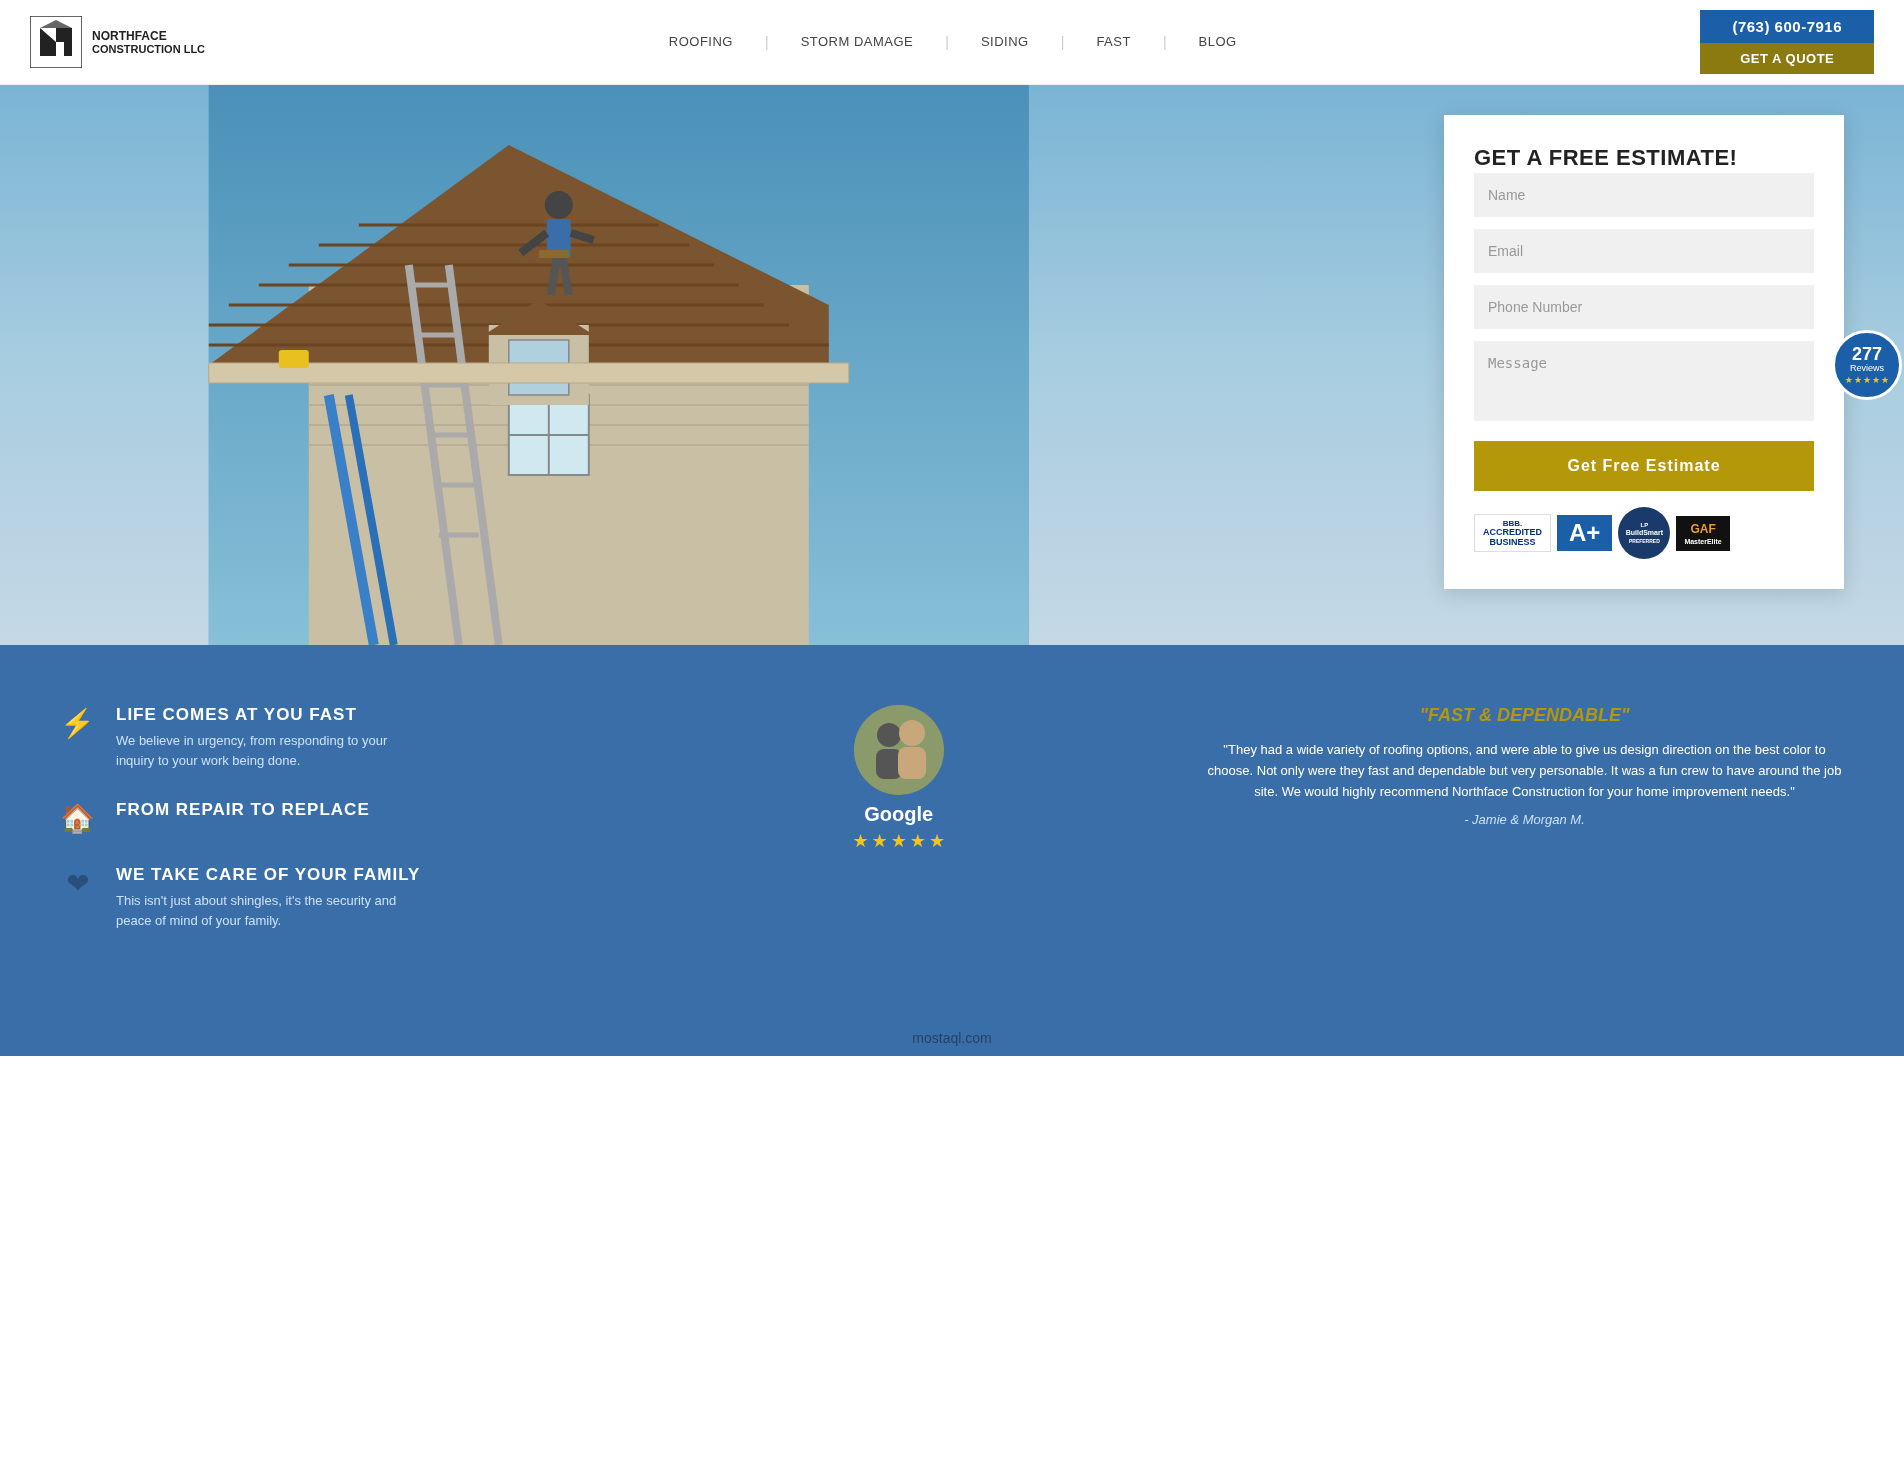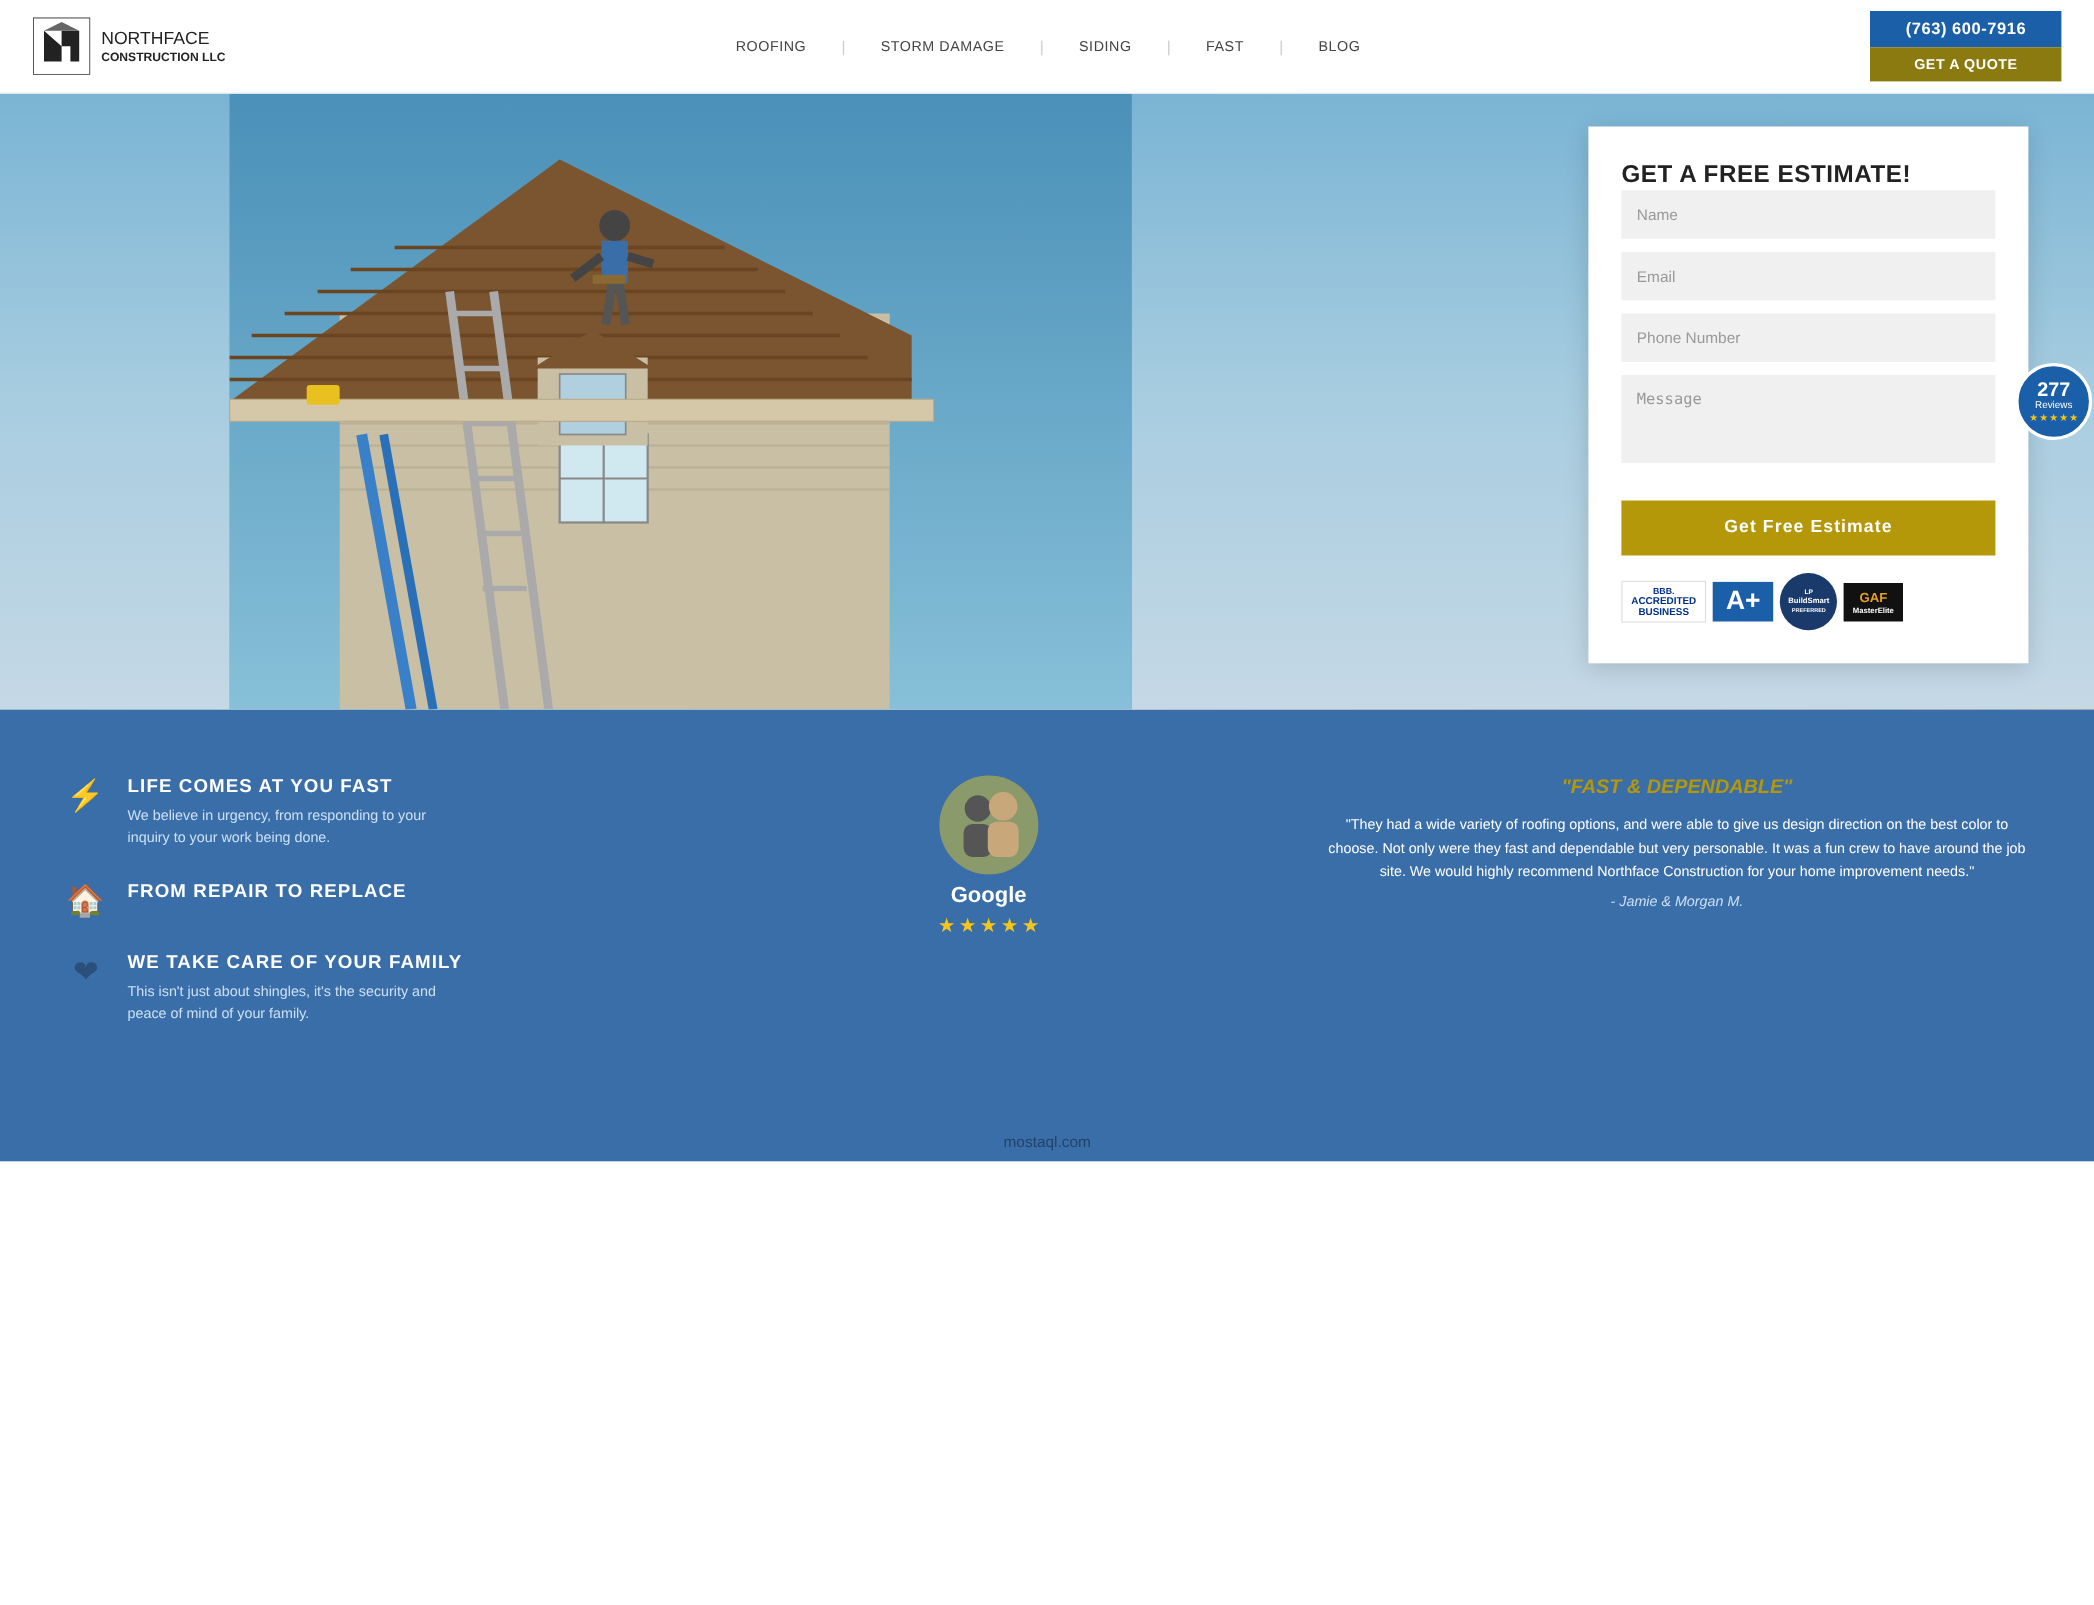--- a/index.html
+++ b/index.html
@@ -133,21 +133,21 @@
       background: #f0f0f0;
       border: none;
       font-size: 14px;
       color: #888;
       outline: none;
     }
     .form-input::placeholder { color: #999; }
     .form-textarea {
       width: 100%;
       padding: 14px 14px;
-      margin-bottom: 29px;
+      margin-bottom: 16px;
       background: #f0f0f0;
       border: none;
       font-size: 14px;
       color: #888;
       outline: none;
       height: 80px;
       resize: none;
     }
     .form-textarea::placeholder { color: #999; }
     .form-submit {
@@ -291,21 +291,21 @@
 <body>
 
 <header class="header">
   <div class="logo-area">
     <svg class="logo-icon" viewBox="0 0 52 52" xmlns="http://www.w3.org/2000/svg">
       <rect width="52" height="52" fill="#fff" stroke="#333" stroke-width="1.5"></rect>
       <polygon points="10,40 10,12 26,26 26,12 42,12 42,40 34,40 34,26 26,26 26,40" fill="#222"></polygon>
       <polygon points="10,12 26,4 42,12" fill="#666"></polygon>
     </svg>
     <div>
-      <div style="font-size:16px;font-weight:400;color:#222;line-height:1.2;">NORTHFACE</div>
+      <div style="font-size:12px;font-weight:700;color:#222;line-height:1.2;">NORTHFACE</div>
       <div style="font-size:11px;font-weight:700;color:#222;">CONSTRUCTION LLC</div>
     </div>
   </div>
   <nav class="nav-area">
     <a class="nav-link">ROOFING</a>
     <span class="nav-sep">|</span>
     <a class="nav-link">STORM DAMAGE</a>
     <span class="nav-sep">|</span>
     <a class="nav-link">SIDING</a>
     <span class="nav-sep">|</span>

